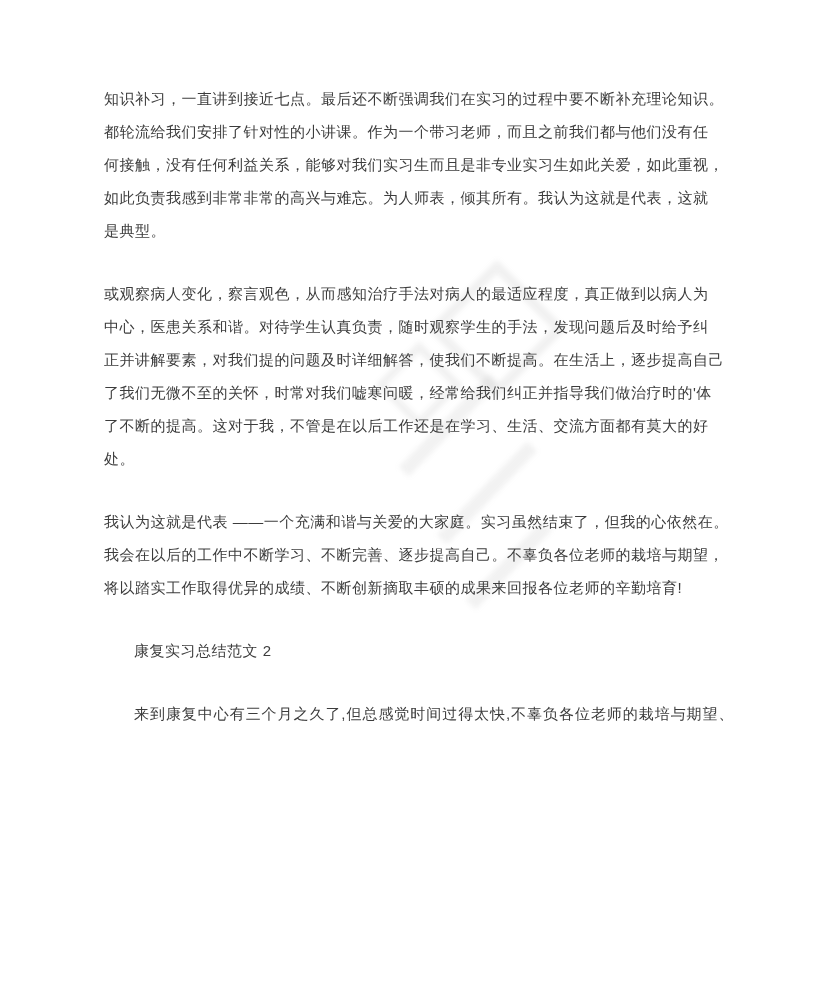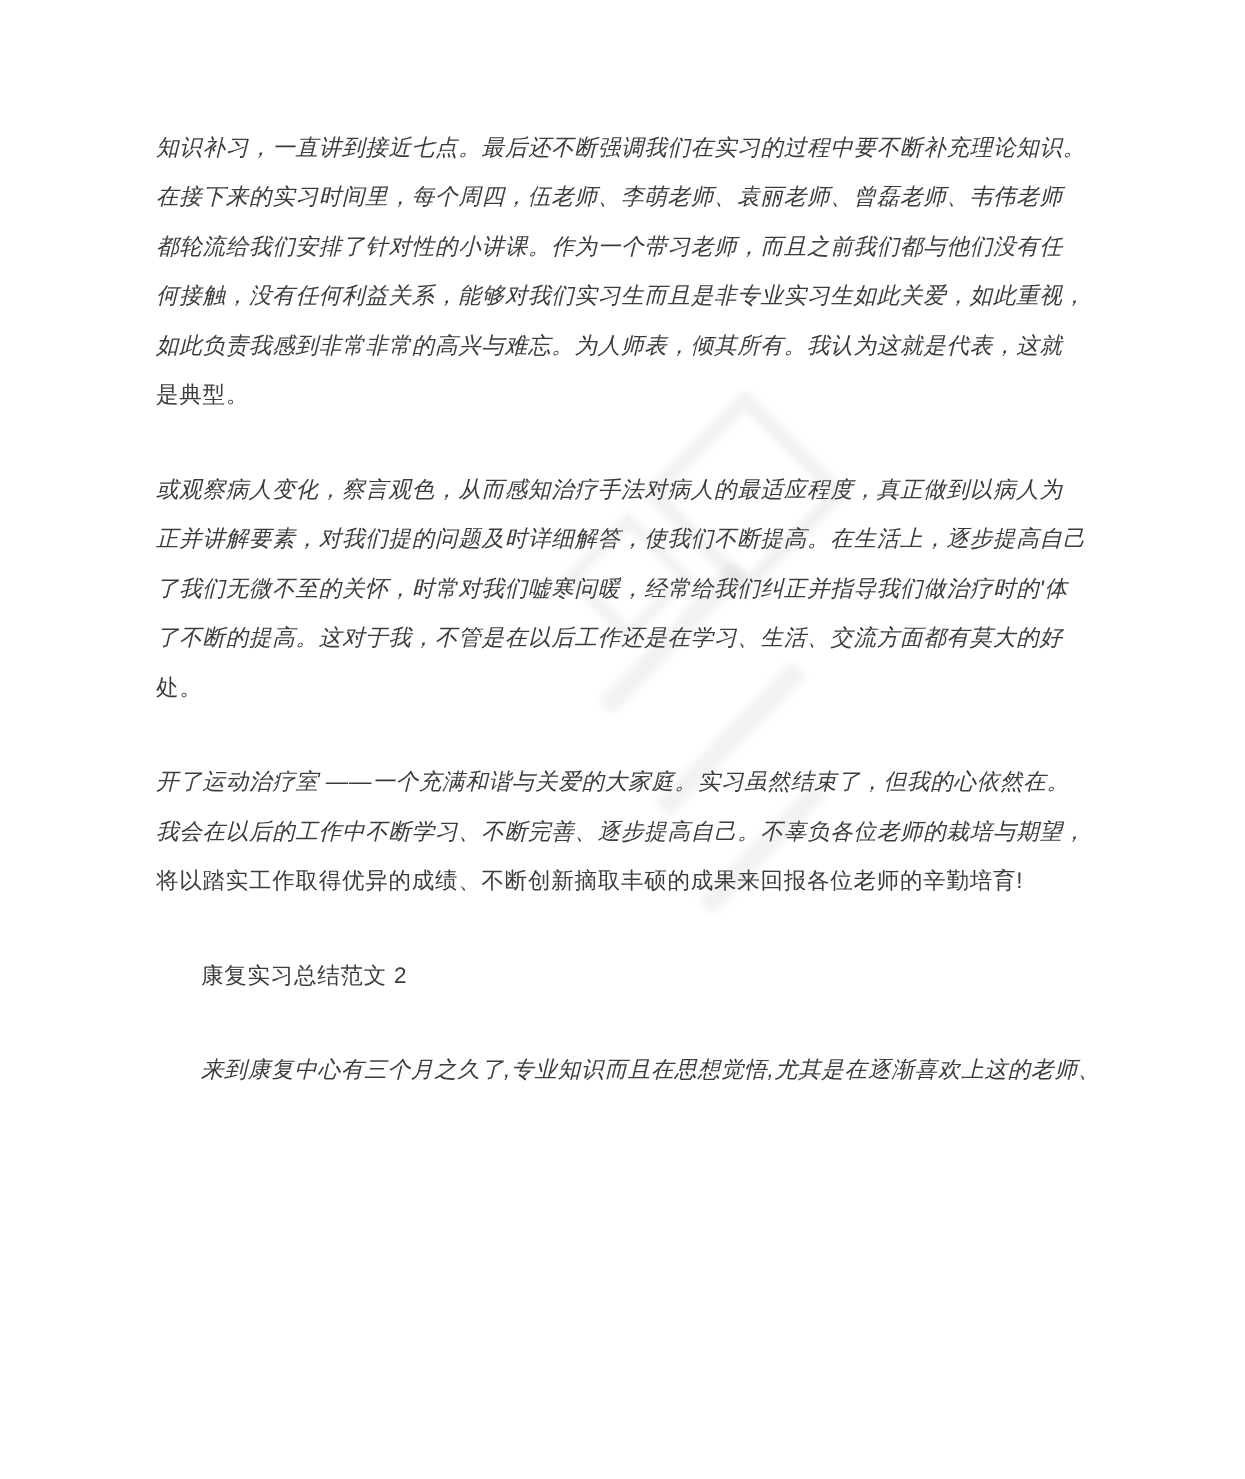--- a/index.html
+++ b/index.html
@@ -29,21 +29,20 @@
     font-size: 15px;
     line-height: 33px;
     letter-spacing: 0.5px;
     white-space: normal;
     text-align: justify;
     color: #3c3c3c;
   }
   .line.fill {
     text-align: justify;
     text-align-last: justify;
-    font-style: italic;
   }
   .line.indent {
     text-indent: 2em;
   }
   .paragraph.heading .line {
     text-align: left;
     text-align-last: left;
   }
   
   .watermark {
@@ -95,35 +94,35 @@
     <span class="wm-bar b3"></span>
   </div>
 
   <div class="content" id="content">
       <div class="paragraph">
         <div class="paragraph heading">
           <div class="paragraph">
             <div class="paragraph">
               <div class="paragraph">
                 <div class="line fill">知识补习，一直讲到接近七点。最后还不断强调我们在实习的过程中要不断补充理论知识。</div>
-                <div class="line fill">在接下来的实习时间里，每个周四，伍老师、李萌老师、袁丽老师、曾磊老师、韦伟老师</div>
                 <div class="line fill">都轮流给我们安排了针对性的小讲课。作为一个带习老师，而且之前我们都与他们没有任</div>
                 <div class="line fill">何接触，没有任何利益关系，能够对我们实习生而且是非专业实习生如此关爱，如此重视，</div>
                 <div class="line fill">如此负责我感到非常非常的高兴与难忘。为人师表，倾其所有。我认为这就是代表，这就</div>
                 <div class="line">是典型。</div>
               </div>
               <div class="line fill">或观察病人变化，察言观色，从而感知治疗手法对病人的最适应程度，真正做到以病人为</div>
+              <div class="line fill">中心，医患关系和谐。对待学生认真负责，随时观察学生的手法，发现问题后及时给予纠</div>
               <div class="line fill">正并讲解要素，对我们提的问题及时详细解答，使我们不断提高。在生活上，逐步提高自己</div>
               <div class="line fill">了我们无微不至的关怀，时常对我们嘘寒问暖，经常给我们纠正并指导我们做治疗时的'体</div>
               <div class="line fill">了不断的提高。这对于我，不管是在以后工作还是在学习、生活、交流方面都有莫大的好</div>
               <div class="line">处。</div>
             </div>
-            <div class="line fill">开了运动治疗室 ——一个充满和谐与关爱的大家庭。实习虽然结束了，但我的心依然在。</div>
+            <div class="line fill">我认为这就是代表 ——一个充满和谐与关爱的大家庭。实习虽然结束了，但我的心依然在。</div>
             <div class="line fill">我会在以后的工作中不断学习、不断完善、逐步提高自己。不辜负各位老师的栽培与期望，</div>
             <div class="line">将以踏实工作取得优异的成绩、不断创新摘取丰硕的成果来回报各位老师的辛勤培育!</div>
           </div>
           <div class="line indent">康复实习总结范文 2</div>
         </div>
-        <div class="line fill indent">来到康复中心有三个月之久了,专业知识而且在思想觉悟,尤其是在逐渐喜欢上这的老师、</div>
+        <div class="line fill indent">来到康复中心有三个月之久了,但总感觉时间过得太快,不辜负各位老师的栽培与期望、</div>
       </div>
     </div>
 
 </div>
 
 </body></html>

